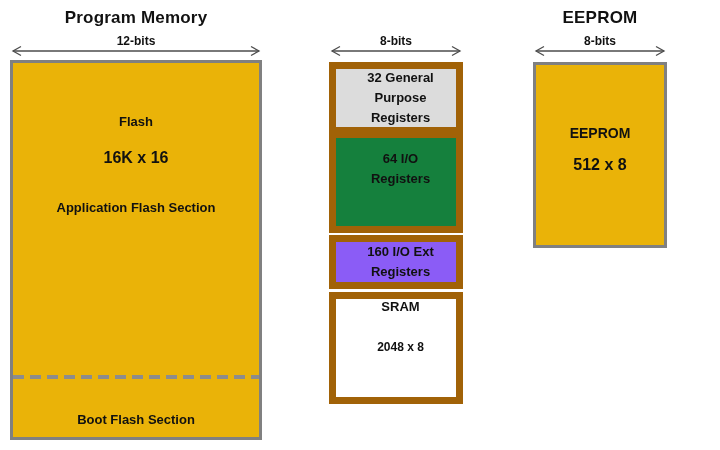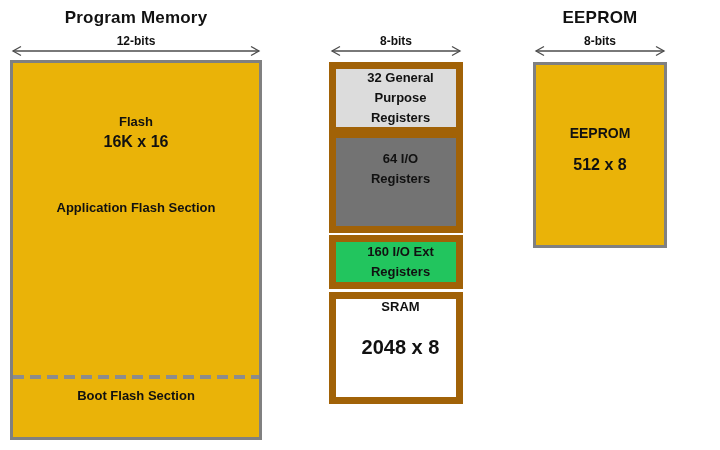--- a/index.html
+++ b/index.html
@@ -64,21 +64,21 @@
     font-weight: bold;
     font-size: 13px;
     line-height: 20px;
     background: #ffffff;
     padding-left: 9px;
   }
   .block-a { height: 72px; }
   .block-b { height: 102px; margin-top: -3px; padding-bottom: 26px; }
   .block-c { height: 54px; margin-top: 2px; }
   .block-d { height: 112px; margin-top: 3px; padding-bottom: 40px; }
-  .block-d .size-line { font-size: 20px; line-height: 24px; margin-top: 18px; }
+  .block-d .size-line { font-size: 12px; line-height: 24px; margin-top: 18px; }
   .eeprom-box {
     display: flex;
     flex-direction: column;
     align-items: center;
     justify-content: center;
     text-align: center;
     font-weight: bold;
     padding-bottom: 10px;
   }
   .eeprom-box .chip-label { font-size: 14px; line-height: 20px; }
@@ -92,44 +92,44 @@
   <div class="col-title" style="left:10px; width:252px;">Program Memory</div>
   <div class="bus-label" style="left:10px; width:252px;">12-bits</div>
   <svg class="arrow-svg" style="left:10px;" width="252" height="12" viewBox="0 0 252 12">
     <line x1="3" y1="6" x2="249" y2="6" stroke="#4d4d4d" stroke-width="1.3"></line>
     <polyline points="11,1.5 3,6 11,10.5" fill="none" stroke="#4d4d4d" stroke-width="1.3"></polyline>
     <polyline points="241,1.5 249,6 241,10.5" fill="none" stroke="#4d4d4d" stroke-width="1.3"></polyline>
   </svg>
 
   <div class="memory-box" style="left:10px; top:60px; width:252px; height:380px;">
     <div class="box-text" style="top:50px;">Flash</div>
-    <div class="box-text big" style="top:68px;">16K x 16</div>
+    <div class="box-text big" style="top:84px;">16K x 16</div>
     <div class="box-text" style="top:136px;">Application Flash Section</div>
     <div class="dashed-divider" style="top:312px;"></div>
-    <div class="box-text" style="top:324px;">Boot Flash Section</div>
+    <div class="box-text" style="top:348px;">Boot Flash Section</div>
   </div>
 
   <div class="bus-label" style="left:329px; width:134px;">8-bits</div>
   <svg class="arrow-svg" style="left:329px;" width="134" height="12" viewBox="0 0 134 12">
     <line x1="3" y1="6" x2="131" y2="6" stroke="#4d4d4d" stroke-width="1.3"></line>
     <polyline points="11,1.5 3,6 11,10.5" fill="none" stroke="#4d4d4d" stroke-width="1.3"></polyline>
     <polyline points="123,1.5 131,6 123,10.5" fill="none" stroke="#4d4d4d" stroke-width="1.3"></polyline>
   </svg>
 
   <div class="stack">
     <div class="block block-a" style="background-color: rgb(220, 220, 220);">
       <div>32 General</div>
       <div>Purpose</div>
       <div>Registers</div>
     </div>
-    <div class="block block-b" style="background-color: #737373;">
+    <div class="block block-b" style="background-color: #15803d;">
       <div>64 I/O</div>
       <div>Registers</div>
     </div>
-    <div class="block block-c" style="background-color: #22c55e; justify-content: space-between;">
+    <div class="block block-c" style="background-color: #8b5cf6; justify-content: space-between;">
       <div>160 I/O Ext</div>
       <div>Registers</div>
     </div>
     <div class="block block-d" style="background-color: rgb(255, 255, 255);">
       <div>SRAM</div>
       <div class="size-line">2048 x 8</div>
     </div>
   </div>
 
   <div class="col-title" style="left:533px; width:134px;">EEPROM</div>

